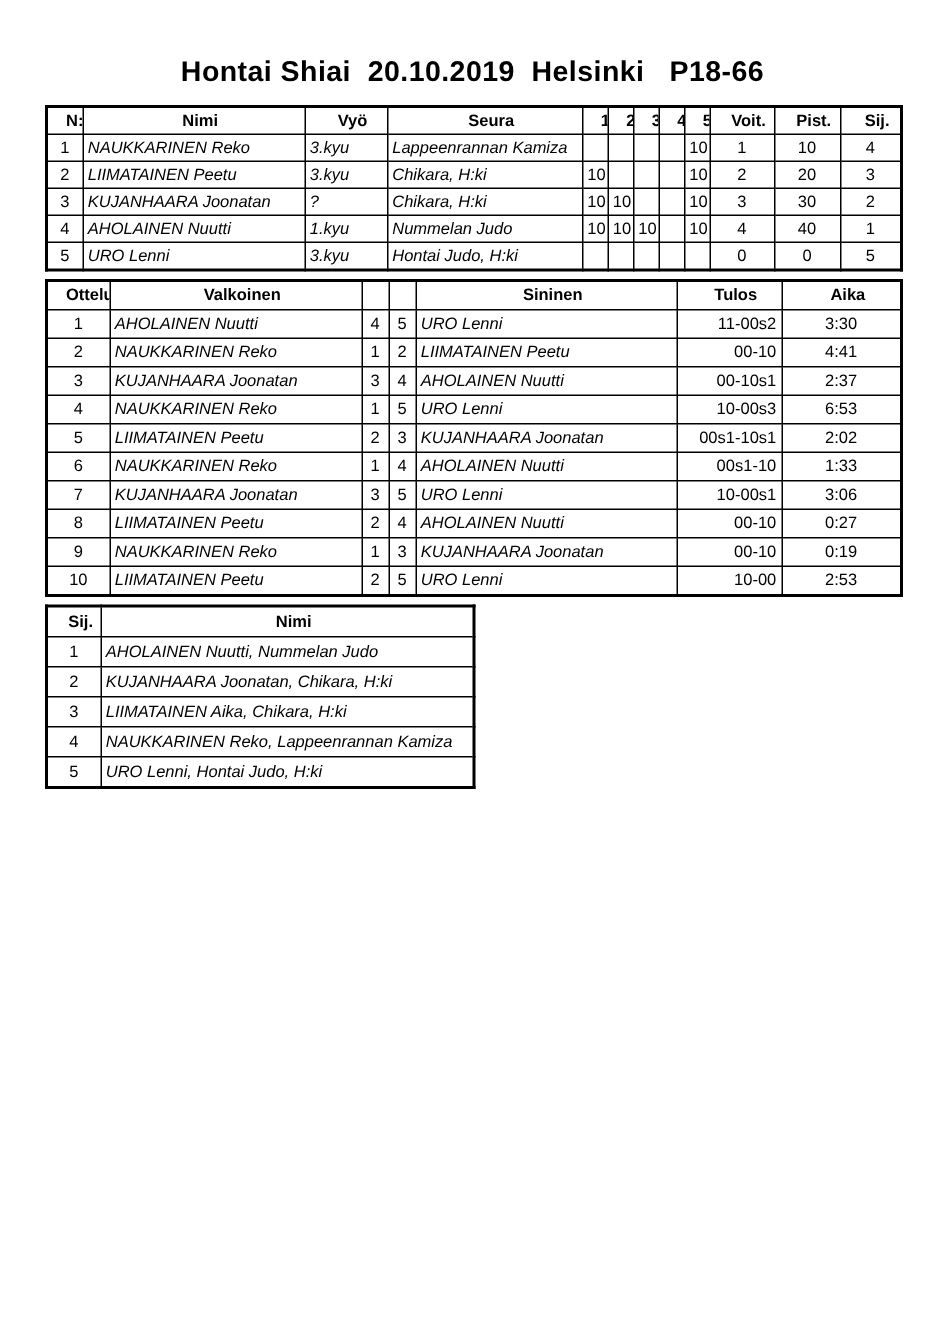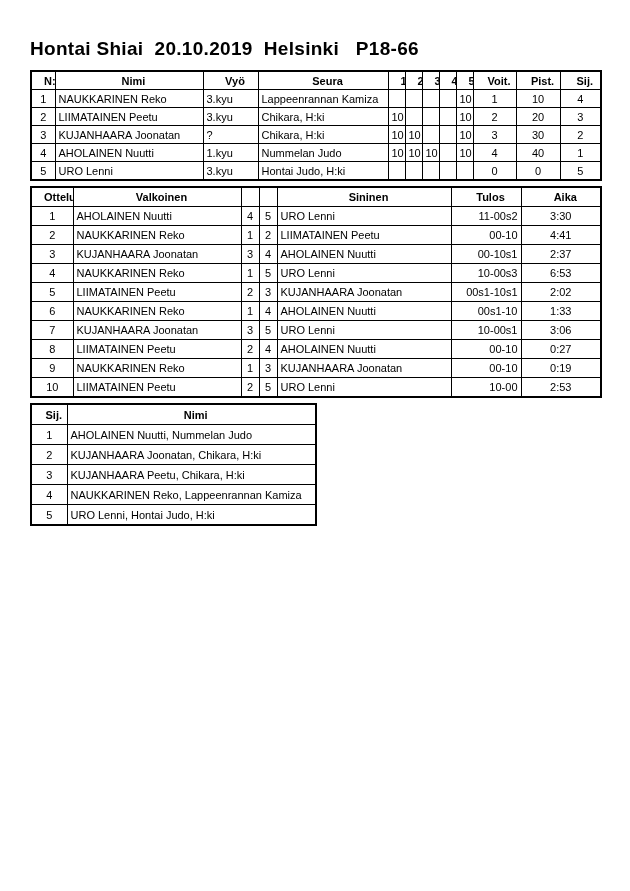--- a/index.html
+++ b/index.html
@@ -2,31 +2,31 @@
 <html><head>
 <meta charset="utf-8">
 <style>
   html,body{margin:0;padding:0;}
   body{
     width:630px;height:891px;background:#ffffff;color:#000000;
     font-family:"Liberation Sans","DejaVu Sans",sans-serif;
   }
   .page{position:relative;width:630px;height:891px;overflow:hidden;background:#ffffff;}
   .content{position:absolute;left:30px;top:38px;width:570px;}
-  .title{text-align:left;font-size:19px;font-weight:bold;white-space:pre;margin:0 0 10px 0;letter-spacing:.3px;}
+  .title{text-align:center;font-size:19px;font-weight:bold;white-space:pre;margin:0 0 10px 0;letter-spacing:.3px;}
   .sec{position:relative;width:570px;text-align:center;height:16px;}
   .sec-heading{font-size:12px;font-weight:bold;display:inline-block;}
   .count{position:absolute;right:2px;bottom:1px;font-size:9px;font-weight:normal;}
   table.sheet{border-collapse:collapse;table-layout:fixed;border:2px solid #000;margin-top:5px;background:#fff;}
   table.sheet th,table.sheet td{border:1px solid #000;font-size:11px;padding:0 3px;overflow:hidden;white-space:nowrap;}
   table.sheet th{font-weight:bold;text-align:center;padding-left:12px;}
   .t1{width:570px;} .t1 th,.t1 td{height:17px;}
   .t2{width:570px;} .t2 th,.t2 td{height:18px;}
   .t3{width:285px;} .t3 th,.t3 td{height:19px;}
-  td.l{text-align:left;padding-left:6px;}
+  td.l{text-align:left;padding-left:6px;font-style:italic;}
   td.c{text-align:center;}
   td.r{text-align:right;padding-right:8px;}
   .mt-ottelut{margin-top:26px;}
   .mt-tulokset{margin-top:15px;}
   .tulokset-head{width:285px;text-align:center;}
 </style>
 </head>
 <body>
 
 <div class="page">
@@ -272,21 +272,21 @@
         <tr>
           <td class="c">1</td>
           <td class="l">AHOLAINEN Nuutti, Nummelan Judo</td>
         </tr>
         <tr>
           <td class="c">2</td>
           <td class="l">KUJANHAARA Joonatan, Chikara, H:ki</td>
         </tr>
         <tr>
           <td class="c">3</td>
-          <td class="l">KUJANHAARA Peetu, Chikara, H:ki</td>
+          <td class="l">LIIMATAINEN Aika, Chikara, H:ki</td>
         </tr>
         <tr>
           <td class="c">4</td>
           <td class="l">NAUKKARINEN Reko, Lappeenrannan Kamiza</td>
         </tr>
         <tr>
           <td class="c">5</td>
           <td class="l">URO Lenni, Hontai Judo, H:ki</td>
         </tr>
       </tbody>

